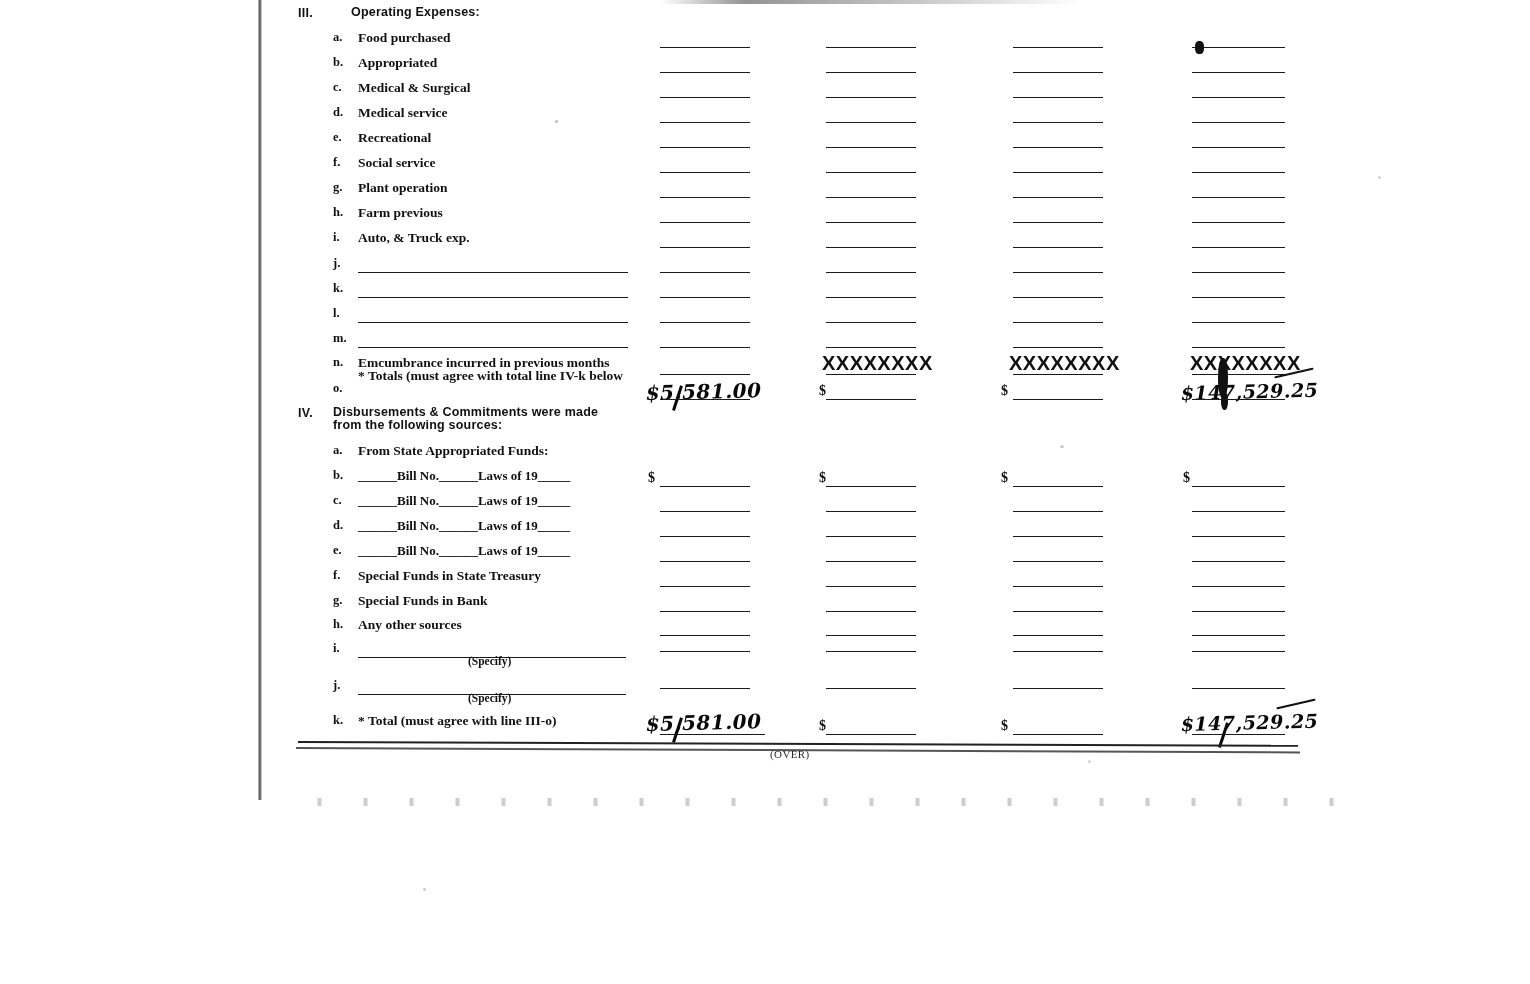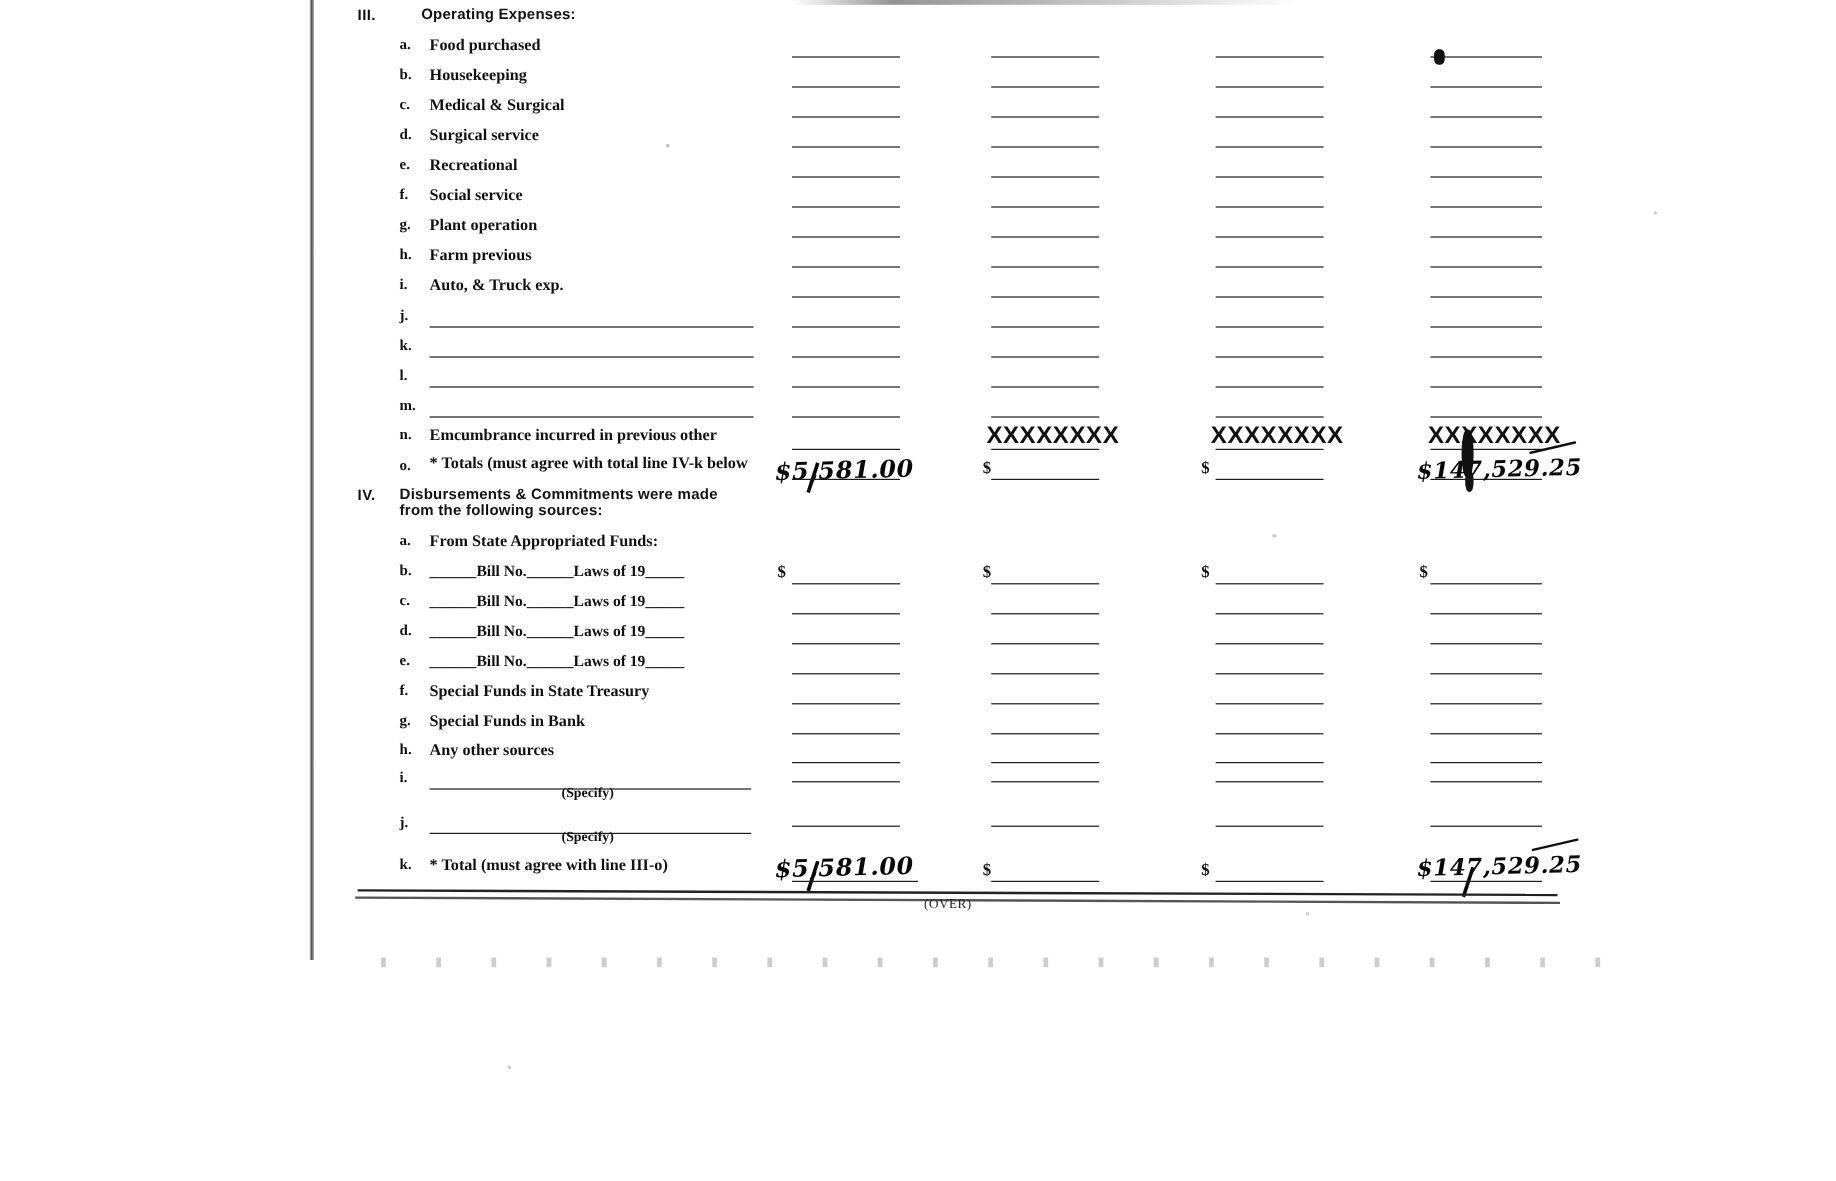--- a/index.html
+++ b/index.html
@@ -150,35 +150,35 @@
 
   <div class="item-letter" style="top:30px;">a.</div>
   <div class="item-label" style="top:30px;">Food purchased</div>
   <div class="amt-line c1" style="top:47px;"></div>
   <div class="amt-line c2" style="top:47px;"></div>
   <div class="amt-line c3" style="top:47px;"></div>
   <div class="amt-line c4 wide4" style="top:47px;"></div>
   <div class="blot" style="left:1195px;top:41px;width:9px;height:13px;"></div>
 
   <div class="item-letter" style="top:55px;">b.</div>
-  <div class="item-label" style="top:55px;">Housekeeping</div>
+  <div class="item-label" style="top:55px;">Appropriated</div>
   <div class="amt-line c1" style="top:72px;"></div>
   <div class="amt-line c2" style="top:72px;"></div>
   <div class="amt-line c3" style="top:72px;"></div>
   <div class="amt-line c4 wide4" style="top:72px;"></div>
 
   <div class="item-letter" style="top:80px;">c.</div>
   <div class="item-label" style="top:80px;">Medical &amp; Surgical</div>
   <div class="amt-line c1" style="top:97px;"></div>
   <div class="amt-line c2" style="top:97px;"></div>
   <div class="amt-line c3" style="top:97px;"></div>
   <div class="amt-line c4 wide4" style="top:97px;"></div>
 
   <div class="item-letter" style="top:105px;">d.</div>
-  <div class="item-label" style="top:105px;">Surgical service</div>
+  <div class="item-label" style="top:105px;">Medical service</div>
   <div class="amt-line c1" style="top:122px;"></div>
   <div class="amt-line c2" style="top:122px;"></div>
   <div class="amt-line c3" style="top:122px;"></div>
   <div class="amt-line c4 wide4" style="top:122px;"></div>
 
   <div class="item-letter" style="top:130px;">e.</div>
   <div class="item-label" style="top:130px;">Recreational</div>
   <div class="amt-line c1" style="top:147px;"></div>
   <div class="amt-line c2" style="top:147px;"></div>
   <div class="amt-line c3" style="top:147px;"></div>
@@ -234,31 +234,31 @@
   <div class="amt-line c4 wide4" style="top:322px;"></div>
 
   <div class="item-letter" style="top:331px;">m.</div>
   <div class="label-rule" style="top:347px;"></div>
   <div class="amt-line c1" style="top:347px;"></div>
   <div class="amt-line c2" style="top:347px;"></div>
   <div class="amt-line c3" style="top:347px;"></div>
   <div class="amt-line c4 wide4" style="top:347px;"></div>
 
   <div class="item-letter" style="top:355px;">n.</div>
-  <div class="item-label" style="top:355px;">Emcumbrance incurred in previous other</div>
+  <div class="item-label" style="top:355px;">Emcumbrance incurred in previous months</div>
   <div class="amt-line c1" style="top:374px;"></div>
   <div class="xmark c2" style="top:352px;">XXXXXXXX</div>
   <div class="amt-line c2" style="top:374px;"></div>
   <div class="xmark c3" style="top:352px;">XXXXXXXX</div>
   <div class="amt-line c3" style="top:374px;"></div>
   <div class="xmark c4" style="top:352px;">XXXXXXXX</div>
   <div class="amt-line c4 wide4" style="top:374px;"></div>
 
   <div class="item-letter" style="top:381px;">o.</div>
-  <div class="item-label" style="top:378px;">* Totals (must agree with total line IV-k below</div>
+  <div class="item-label" style="top:368px;">* Totals (must agree with total line IV-k below</div>
 
   <div class="hand" style="left:646px;top:381px;">$5,581.00</div>
   <div class="hand-slash" style="left:676px;top:385px;"></div>
   <div class="amt-line c1" style="top:399px;"></div>
 
   <div class="dollar c2" style="top:383px;">$</div>
   <div class="amt-line c2" style="top:399px;"></div>
 
   <div class="dollar c3" style="top:383px;">$</div>
   <div class="amt-line c3" style="top:399px;"></div>

